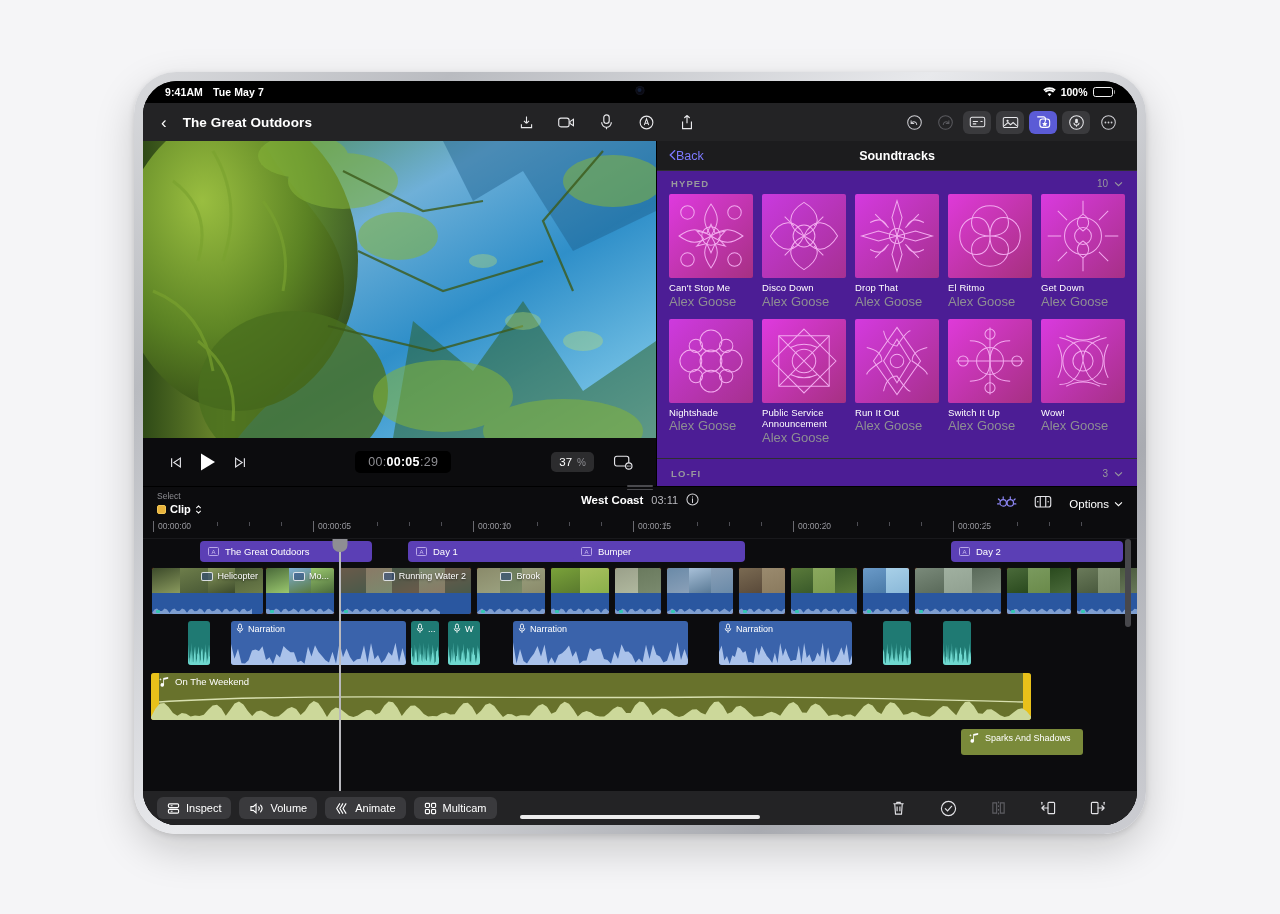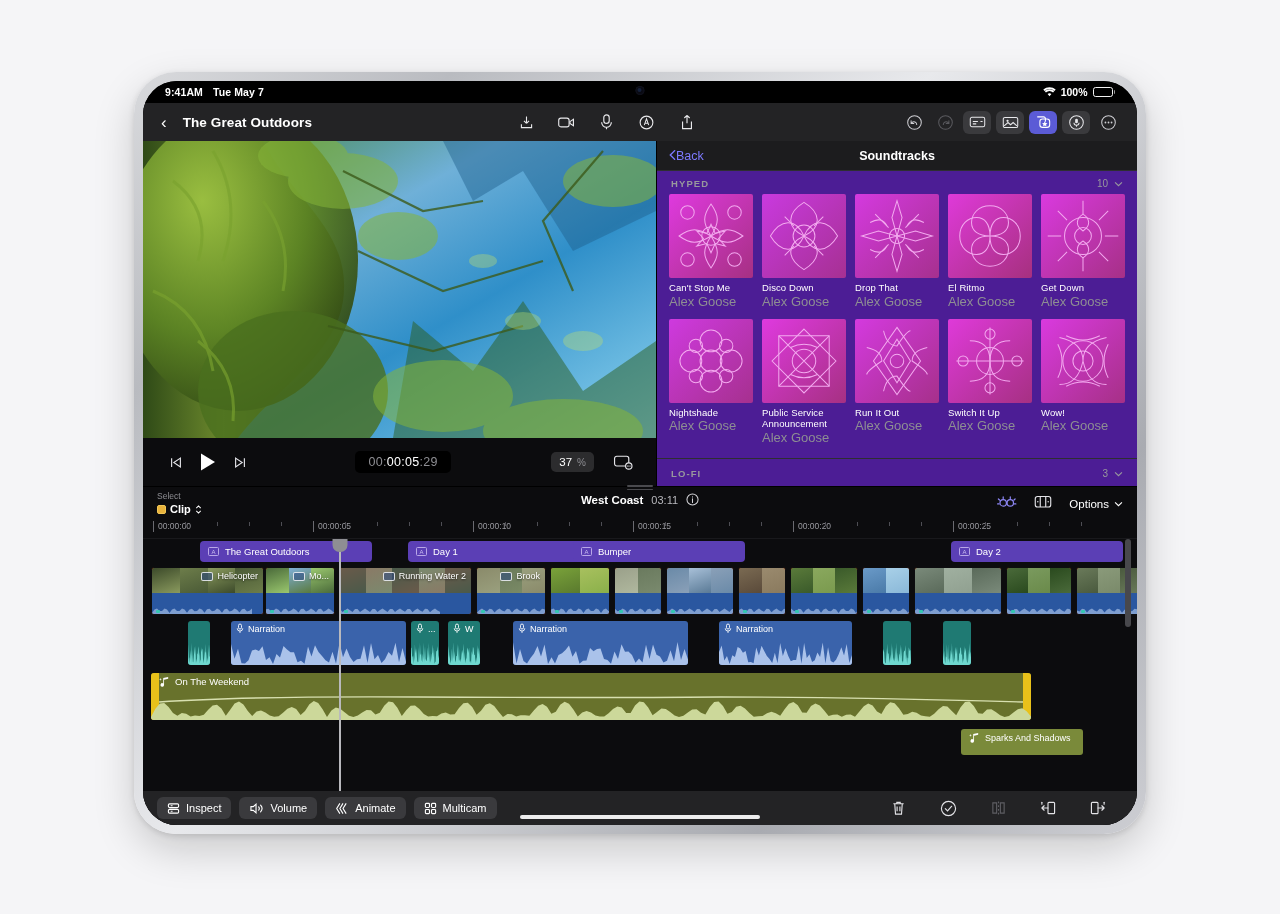--- a/index.html
+++ b/index.html
@@ -53,21 +53,21 @@
   
   #main-area { display:flex; flex:none; height:345px; background:#0c0c0e; }
 
   
   #viewer-pane { width:513px; display:flex; flex-direction:column; background:#0c0c0e; }
   #viewer-video { height:297px; position:relative; overflow:hidden; background:#1b2a12; }
   #viewer-controls { flex:1; display:flex; align-items:center; padding:0 18px; gap:0; }
   .vc-btn { width:30px; height:26px; display:flex; align-items:center; justify-content:center; color:#e6e6ea; }
   #timecode-box { margin:0 auto; background:#000; border-radius:5px; padding:4px 13px;
     font-size:12.5px; font-family:"Liberation Sans", sans-serif; letter-spacing:.3px; color:#8e8e93; }
-  #timecode-box b { color:#fff; font-weight:400; }
+  #timecode-box b { color:#fff; font-weight:700; }
   #zoom-box { background:#2c2c2e; border-radius:5px; padding:4px 8px; display:flex; gap:5px;
     align-items:center; font-size:11.5px; color:#fff; margin-right:14px; }
   #zoom-box .pct { color:#8e8e93; font-size:10px; }
 
   
   #browser-pane { flex:1; background:#1c1c1e; border-left:1px solid #000;
     display:flex; flex-direction:column; position:relative; }
   #browser-header { height:30px; display:flex; align-items:center; padding:0 12px;
     border-bottom:1px solid #2e2e31; position:relative; flex:none; }
   #browser-back { color:#7d7aff; font-size:12.5px; display:flex; }

